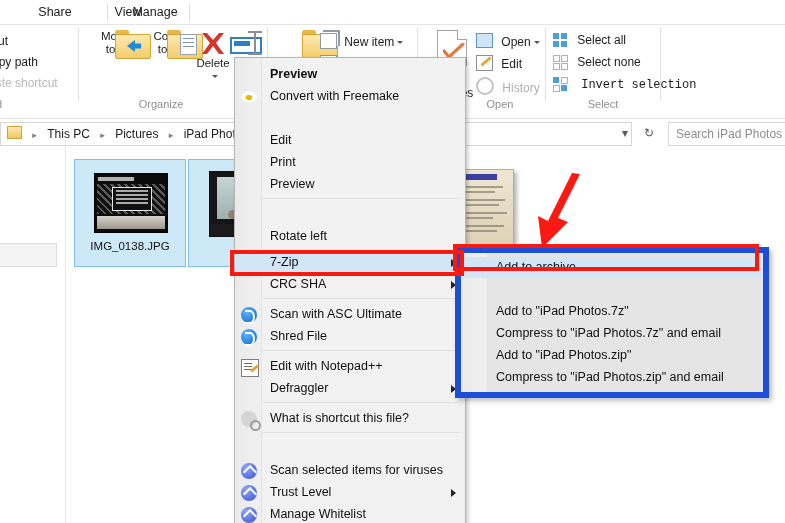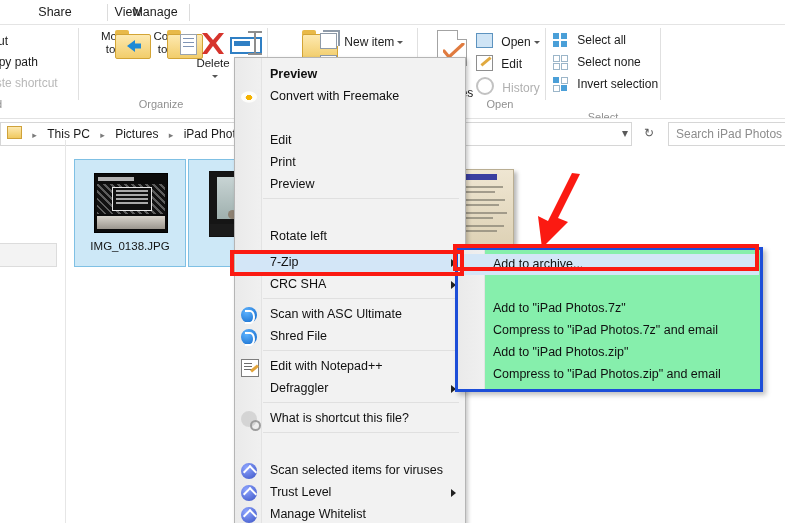--- a/index.html
+++ b/index.html
@@ -120,22 +120,22 @@
   .ic.lock::after{content:"";position:absolute;left:9px;top:9px;width:7px;height:7px;
           border:2px solid #8a8a8a;border-radius:50%;background:transparent;}
   .ic.resilio{background:#111;border-radius:50%;}
   .ic.resilio::after{content:"↻";position:absolute;left:0;top:-3px;width:16px;
           text-align:center;color:#fff;font-size:13px;}
   .ic.shield{background:radial-gradient(circle at 35% 30%,#8fa6ff,#3a52c4);border-radius:50%;}
   .ic.shield::after{content:"";position:absolute;left:4px;top:4px;width:8px;height:8px;
           border-left:2px solid #fff;border-bottom:2px solid #fff;transform:rotate(135deg);}
 
   
-  #submenu{left:455px;top:247px;width:302px;height:139px;background:#86efac;
-           border:3px solid #1d4ed8;box-shadow:3px 3px 5px rgba(0,0,0,.25);}
+  #submenu{left:455px;top:247px;width:302px;height:139px;background:#e5e5e5;
+           border:6px solid #1d4ed8;box-shadow:3px 3px 5px rgba(0,0,0,.25);}
   #submenu .gutter{position:absolute;left:0;top:0;width:26px;height:139px;
            background:linear-gradient(90deg,#eaeaea,#f0f0f0);}
   #submenu .gutline{position:absolute;left:26px;top:0;width:1px;height:139px;background:#e3e3e3;}
   #submenu .mi{width:300px;}
 
   
   .redbox{position:absolute;border:4px solid #fb1a12;box-sizing:border-box;}
   #redbox-7zip{left:230px;top:250px;width:234px;height:26px;}
   #redbox-addarch{left:453px;top:244px;width:306px;height:27px;}
   #arrow{position:absolute;left:528px;top:172px;width:60px;height:78px;}
@@ -271,30 +271,30 @@
   </div>
   <div class="smallrow" style="left:553px;top:30px;">
     <span style="position:relative;display:inline-block;width:15px;height:14px;vertical-align:-3px;margin-right:6px;">
       <span style="position:absolute;left:0;top:0;width:5px;height:5px;border:1px solid #9cb6c9;"></span>
       <span style="position:absolute;left:8px;top:0;width:5px;height:5px;border:1px solid #9cb6c9;"></span>
       <span style="position:absolute;left:0;top:8px;width:5px;height:5px;border:1px solid #9cb6c9;"></span>
       <span style="position:absolute;left:8px;top:8px;width:5px;height:5px;border:1px solid #9cb6c9;"></span>
     </span>
     <span>Select none</span>
   </div>
-  <div class="smallrow" style="left:553px;top:52px;">
+  <div class="smallrow" style="left:553px;top:52px;font-family:Liberation Mono, monospace;">
     <span style="position:relative;display:inline-block;width:15px;height:14px;vertical-align:-3px;margin-right:6px;">
       <span style="position:absolute;left:0;top:0;width:6px;height:6px;background:#4a9fd8;"></span>
       <span style="position:absolute;left:8px;top:0;width:5px;height:5px;border:1px solid #9cb6c9;"></span>
       <span style="position:absolute;left:0;top:8px;width:5px;height:5px;border:1px solid #9cb6c9;"></span>
       <span style="position:absolute;left:8px;top:8px;width:6px;height:6px;background:#4a9fd8;"></span>
     </span>
     <span>Invert selection</span>
   </div>
-  <div class="grplabel" style="left:553px;top:73px;width:100px;margin-top:13px;">Select</div>
+  <div class="grplabel" style="left:553px;top:73px;width:100px;">Select</div>
   <div class="grpsep" style="left:660px;"></div>
 </div>
 <div id="ribbonbottom"></div>
 
 <div id="addrrow" class="abs">
   <div id="addrbox">
     <div id="crumbs">
       <span style="display:inline-block;width:13px;height:11px;background:linear-gradient(#fde9b0,#f0c95f);border:1px solid #cfa23a;vertical-align:-1px;"></span>
       <span class="chev">▸</span>
       <span class="crumb">This PC</span>

